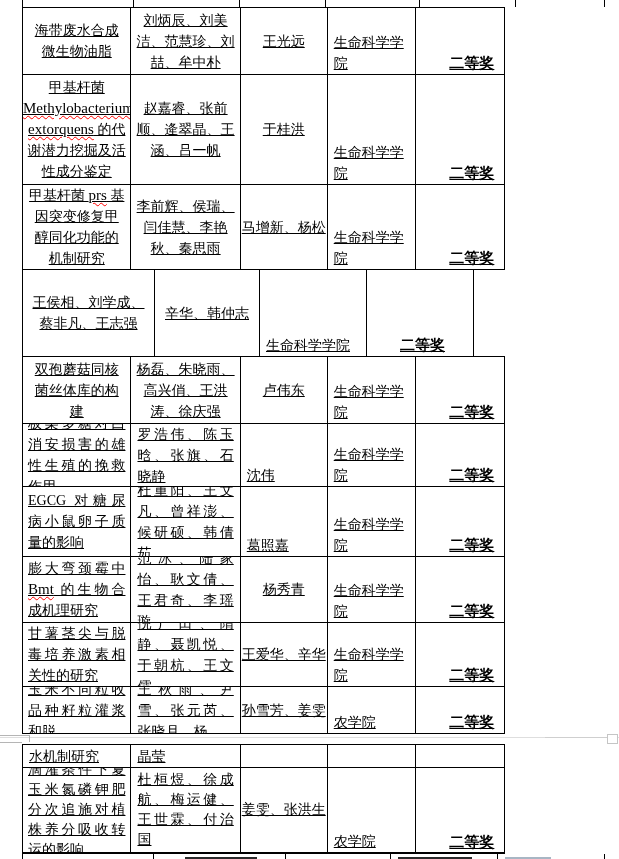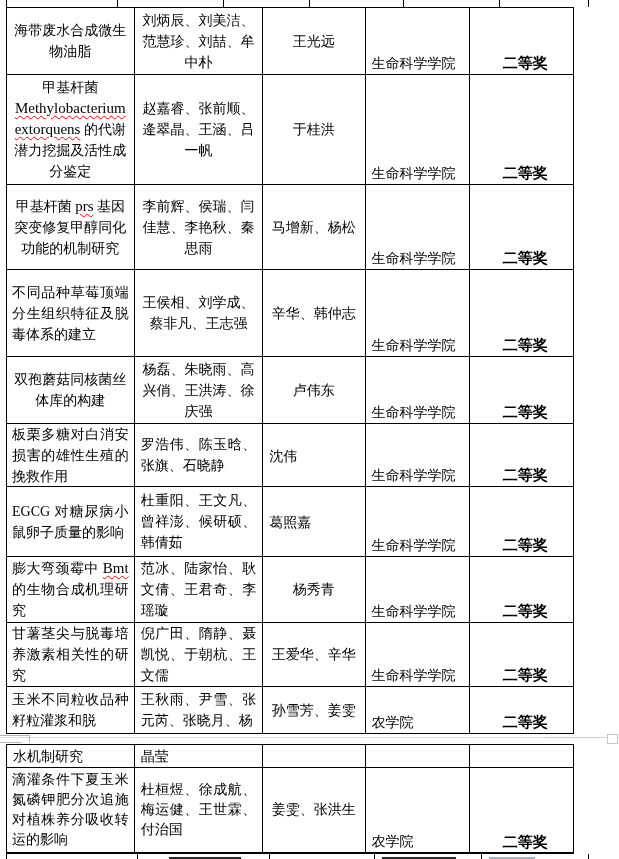--- a/index.html
+++ b/index.html
@@ -2,21 +2,21 @@
 <html><head>
 <meta charset="utf-8">
 <style>
   html,body{margin:0;padding:0;}
   body{
     width:619px;height:859px;background:#ffffff;
     font-family:"Liberation Serif","DejaVu Serif",serif;
     font-size:14px;color:#000;line-height:21px;
   }
   .screen{position:relative;width:619px;height:859px;overflow:hidden;background:#fff;}
-  .tablewrap{position:absolute;left:6px;top:0;width:568px;}
+  .tablewrap{position:absolute;left:22px;top:0;width:483px;text-decoration:underline;}
 
   
   .tophang{position:relative;height:7px;border-bottom:1px solid #000;}
   .tophang .v{position:absolute;top:0;bottom:0;width:1px;background:#000;}
 
   
   .tbl{border-left:1px solid #000;}
   .t2{border-top:1px solid #000;}
   .row{display:flex;border-bottom:1px solid #000;box-sizing:border-box;overflow:hidden;}
   .cell{border-right:1px solid #000;box-sizing:border-box;overflow:hidden;
@@ -57,21 +57,21 @@
   .t1 .row:nth-child(2) .c-title .tx,
   .t1 .row:nth-child(3) .c-title .tx,
   .t1 .row:nth-child(5) .c-title .tx{text-align:center;text-align-last:center;}
   .t1 .row:nth-child(6) .c-mem .tx,
   .t1 .row:nth-child(7) .c-mem .tx,
   .t1 .row:nth-child(8) .c-mem .tx,
   .t1 .row:nth-child(9) .c-mem .tx,
   .t1 .row:nth-child(10) .c-mem .tx,
   .t2 .row .c-mem .tx{text-align:justify;text-align-last:left;padding:0 6px;}
   .t1 .row:nth-child(6) .c-adv,
-  .t1 .row:nth-child(7) .c-adv{align-items:center;}
+  .t1 .row:nth-child(7) .c-adv{align-items:flex-end;}
   .t1 .row:nth-child(6) .c-adv .tx,
   .t1 .row:nth-child(7) .c-adv .tx{text-align:left;padding:2px 0 0 6px;}
   .t2 .row:nth-child(1) .cell{align-items:flex-start;}
   .t2 .row:nth-child(1) .c-title .tx{text-align:left;text-align-last:left;padding:1px 0 0 6px;}
   .t2 .row:nth-child(1) .c-mem .tx{text-align:center;text-align-last:left;padding:1px 0 0 6px;}
 
   
   .wavy{text-decoration:underline wavy #ff0000 1px;text-underline-offset:2px;font-size:15px;}
 
   
@@ -152,23 +152,20 @@
             <div class="tx">马增新、杨松</div>
           </div>
           <div class="cell c-col">
             <div class="tx">生命科学学院</div>
           </div>
           <div class="cell c-awd">
             <div class="tx">二等奖</div>
           </div>
         </div>
         <div class="row">
-          <div class="cell c-title">
-            <div class="tx">不同品种草莓顶端分生组织特征及脱毒体系的建立</div>
-          </div>
           <div class="cell c-mem">
             <div class="tx">王侯相、刘学成、蔡非凡、王志强</div>
           </div>
           <div class="cell c-adv">
             <div class="tx">辛华、韩仲志</div>
           </div>
           <div class="cell c-col">
             <div class="tx">生命科学学院</div>
           </div>
           <div class="cell c-awd">

